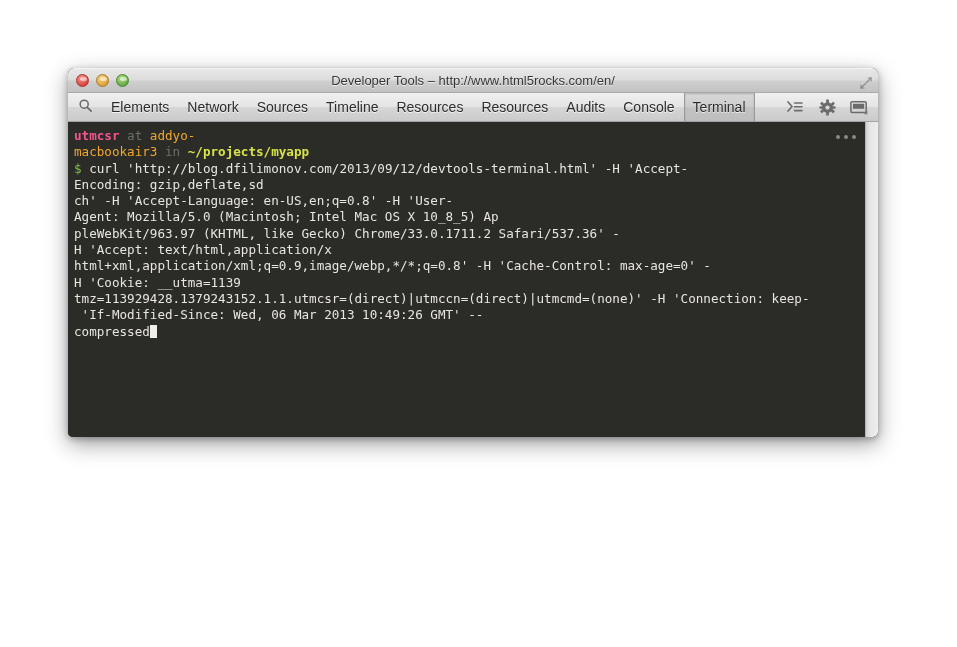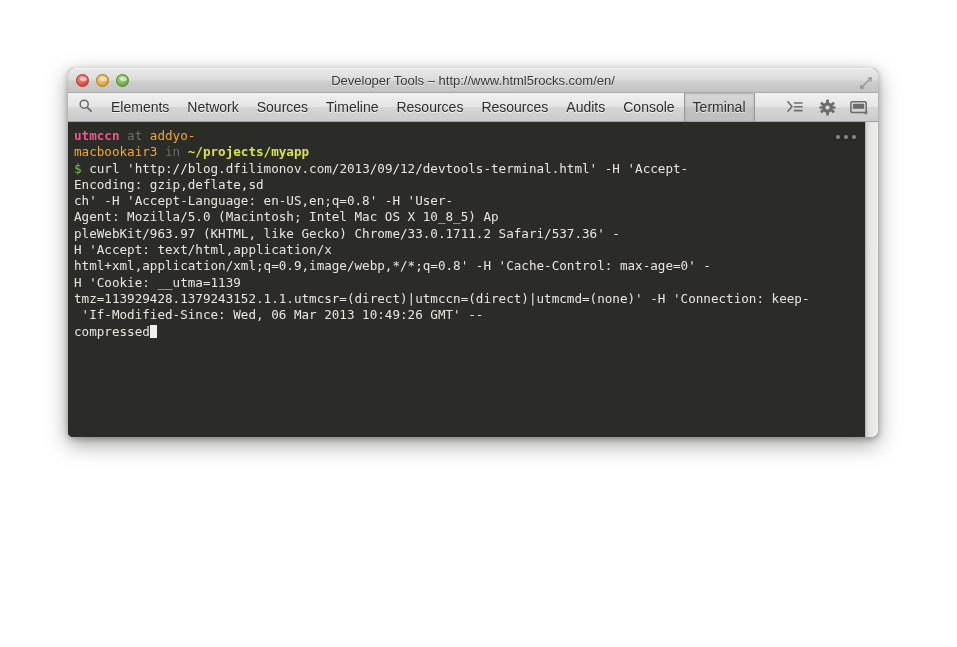--- a/index.html
+++ b/index.html
@@ -283,21 +283,21 @@
           <rect x="3.2" y="3.8" width="12.6" height="5.6" fill="#6b6b6b"></rect>
           <path d="M15.5 15.4 L19.4 15.4 L19.4 11.6 Z" fill="#7a7a7a"></path>
         </svg>
       </div>
     </div>
   </div>
 
   <div id="terminal">
     <div id="terminal-inner">
 
-      <div class="tline"><span class="c-user">utmccn</span><span class="c-dim"> </span><span class="c-dim">at</span><span class="c-dim"> </span><span class="c-host">addyo-</span></div>
+      <div class="tline"><span class="c-user">utmcsr</span><span class="c-dim"> </span><span class="c-dim">at</span><span class="c-dim"> </span><span class="c-host">addyo-</span></div>
 
       <div class="tline"><span class="c-host">macbookair3</span><span class="c-dim"> </span><span class="c-dim">in</span><span class="c-dim"> </span><span class="c-path">~/projects/myapp</span></div>
 
       <div class="tline"><span class="c-prompt">$</span><span> curl 'http://blog.dfilimonov.com/2013/09/12/devtools-terminal.html' -H 'Accept-</span></div>
 
       <div class="tline">Encoding: gzip,deflate,sd</div>
       <div class="tline">ch' -H 'Accept-Language: en-US,en;q=0.8' -H 'User-</div>
       <div class="tline">Agent: Mozilla/5.0 (Macintosh; Intel Mac OS X 10_8_5) Ap</div>
       <div class="tline">pleWebKit/963.97 (KHTML, like Gecko) Chrome/33.0.1711.2 Safari/537.36' -</div>
       <div class="tline">H 'Accept: text/html,application/x</div>

